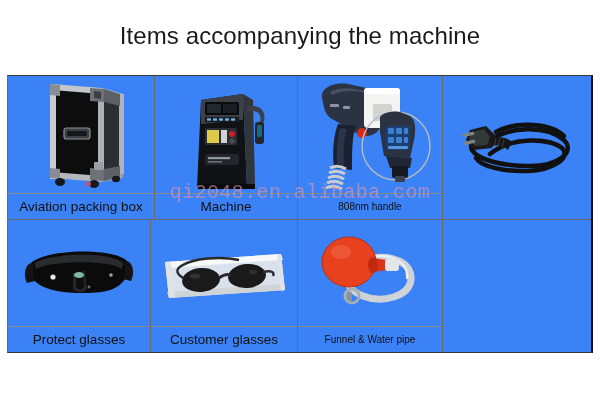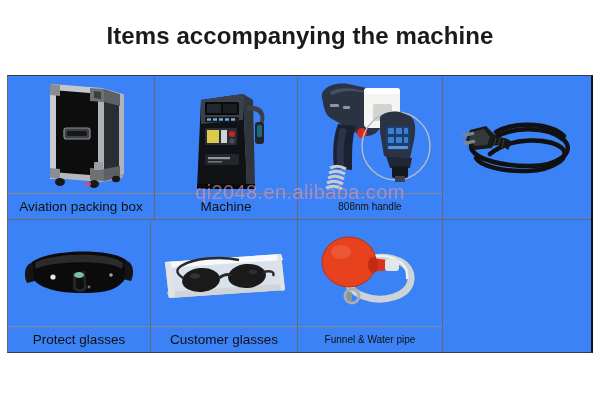--- a/index.html
+++ b/index.html
@@ -8,21 +8,21 @@
     background:#ffffff;
     font-family:"Liberation Sans", sans-serif;
     overflow:hidden;
   }
   .page { position:relative; width:600px; height:400px; background:#fff; }
 
   
   .title {
     position:absolute; left:0; top:22px; width:600px;
     text-align:center;
-    font-size:24px; font-weight:bold; color:#1a1a1a;
+    font-size:24px; font-weight:normal; color:#1a1a1a;
     letter-spacing:0.1px;
   }
 
   
   .table {
     position:absolute; left:7px; top:75px;
     width:586px; height:278px;
     border-top:1.5px solid #3a3a3a;
     border-left:1.5px solid #6a6a6a;
     border-bottom:1.5px solid #3a3a3a;
@@ -64,21 +64,21 @@
     font-family:"Liberation Sans", sans-serif;
   }
   .caption.sm { font-size:10px; }
   .caption-wrap.blank { border-top:none; }
 
   
   .watermark {
     position:absolute; left:0; top:181px; width:600px;
     text-align:center;
     font-size:20px;
-    font-family:Liberation Sans, sans-serif;
+    font-family:Liberation Mono, monospace;
     color:rgba(226,150,168,0.62);
     letter-spacing:0.4px;
     pointer-events:none;
     z-index:40;
     white-space:nowrap;
   }
 
   svg { display:block; }
 </style>
 </head>

